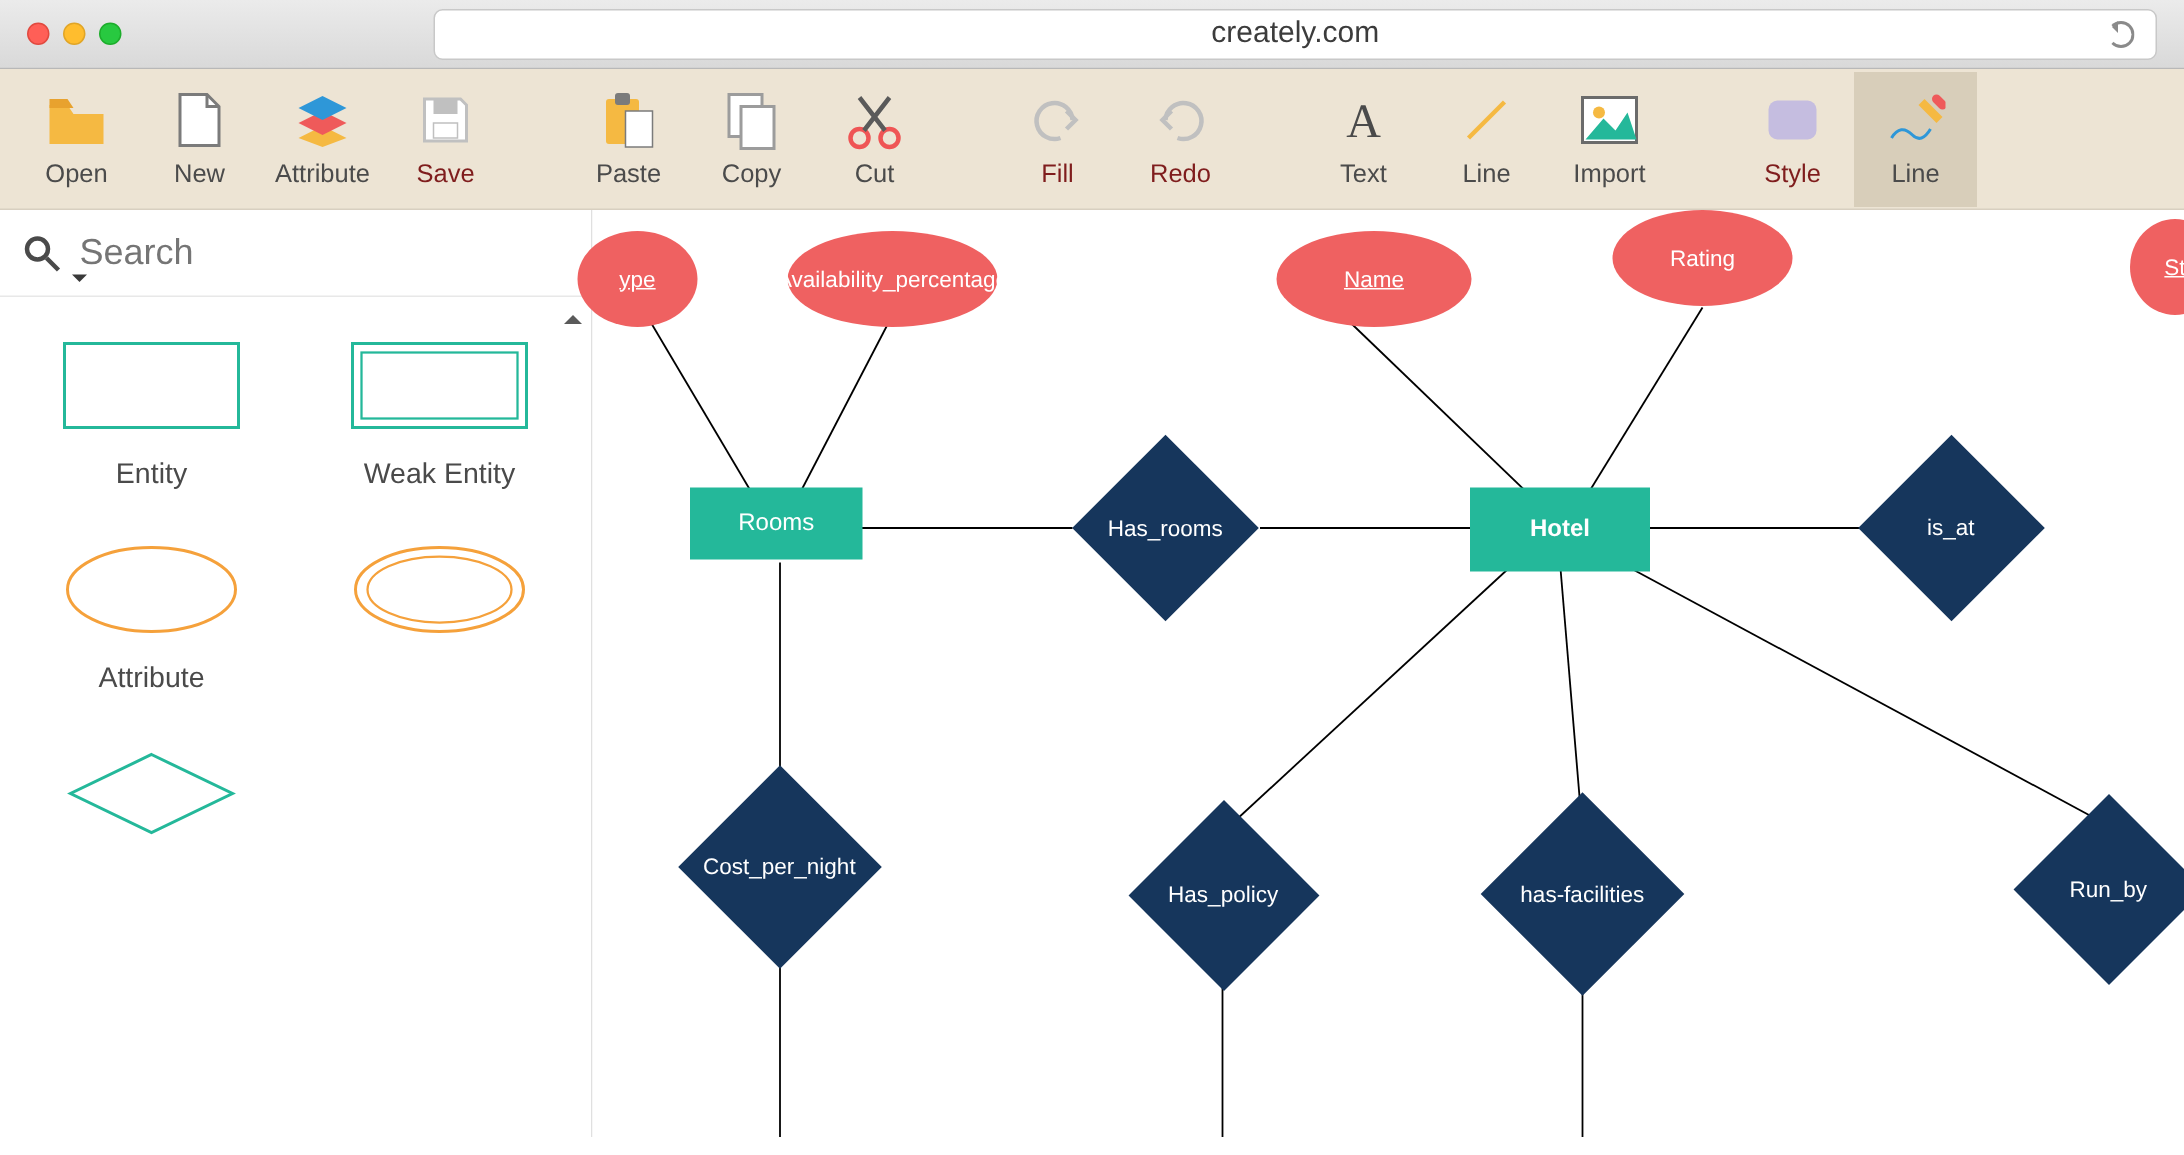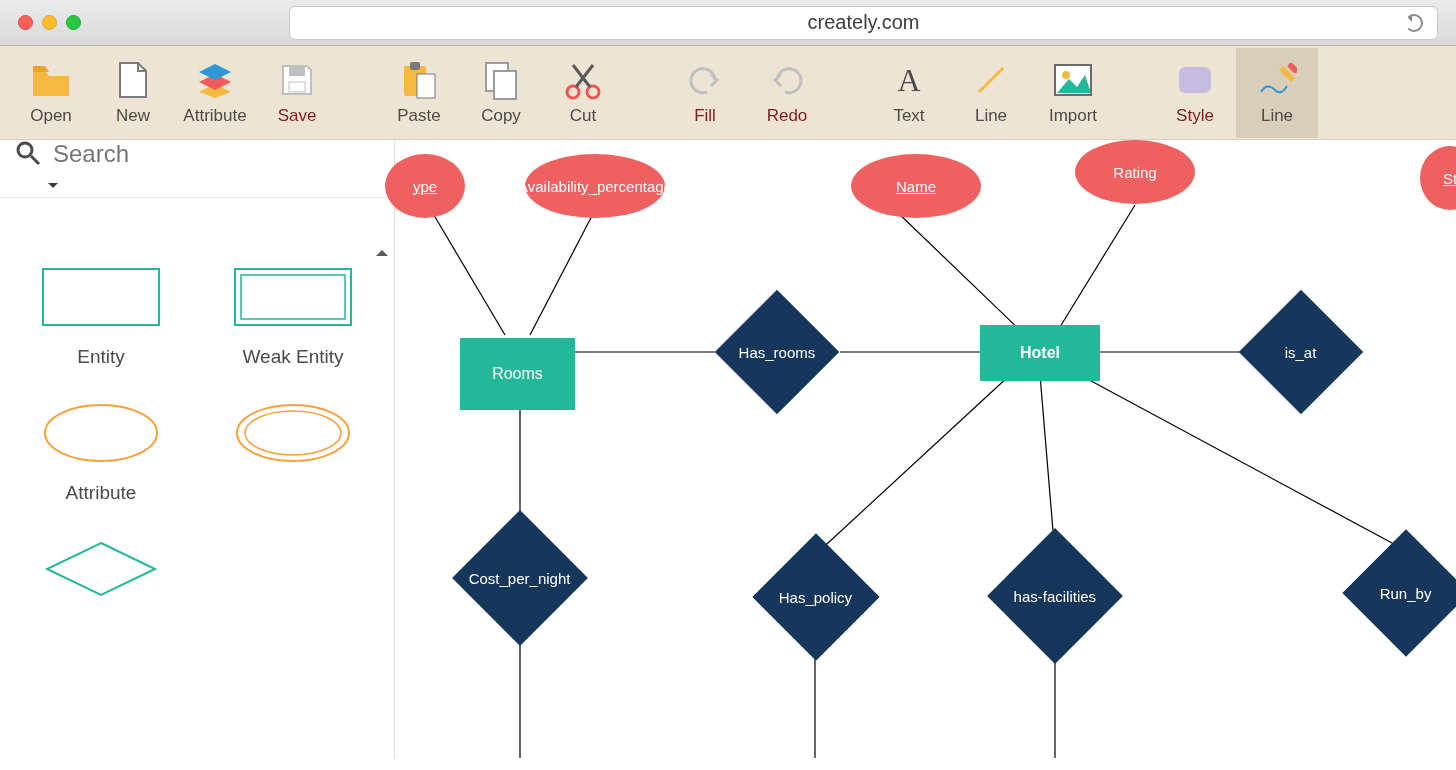--- a/index.html
+++ b/index.html
@@ -86,21 +86,21 @@
 .sidebar {
   width: 395px;
   border-right: 1px solid #e0e0e0;
   display: flex;
   flex-direction: column;
 }
 .search-row {
   height: 58px;
   border-bottom: 1px solid #e8e8e8;
   display: flex;
-  align-items: flex-start;
+  align-items: center;
   padding: 0 15px;
   gap: 12px;
   position: relative;
 }
 .search-row .dropdown-tri {
   position: absolute;
   left: 48px;
   bottom: 4px;
   width: 0; height: 0;
   border: 5px solid transparent;
@@ -122,21 +122,20 @@
   align-items: center;
   padding: 0 14px;
   font-size: 20px;
   color: #4b4b4b;
 }
 .shape-palette {
   flex: 1;
   overflow-y: auto;
   padding: 24px 10px;
   position: relative;
-  margin-top: 40px;
 }
 .shape-grid {
   display: grid;
   grid-template-columns: 1fr 1fr;
   gap: 30px 10px;
 }
 .shape-cell {
   display: flex;
   flex-direction: column;
   align-items: center;
@@ -428,21 +427,21 @@
     <div class="ellipse-node underlined" style="left:456px; top:14px; width:130px; height:64px;">
         <span>Name</span>
       </div>
     <div class="ellipse-node" style="left:680px; top:0; width:120px; height:64px;">
         <span>Rating</span>
       </div>
     <div class="ellipse-node underlined" style="left:1025px; top:6px; width:60px; height:64px;">
         <span>St</span>
       </div>
 
-    <div class="entity-node" style="left:65px; top:198px; width:115px; height:72px;">
+    <div class="entity-node" style="left:65px; top:185px; width:115px; height:48px;">
         <span>Rooms</span>
       </div>
     <div class="entity-node" style="left:585px; top:185px; width:120px; height:56px;font-weight:bold;">
         <span>Hotel</span>
       </div>
 
     <div class="diamond-node" style="left:338px; top:168px; width:88px; height:88px;">
         <span>Has_rooms</span>
       </div>
     <div class="diamond-node" style="left:862px; top:168px; width:88px; height:88px;">

